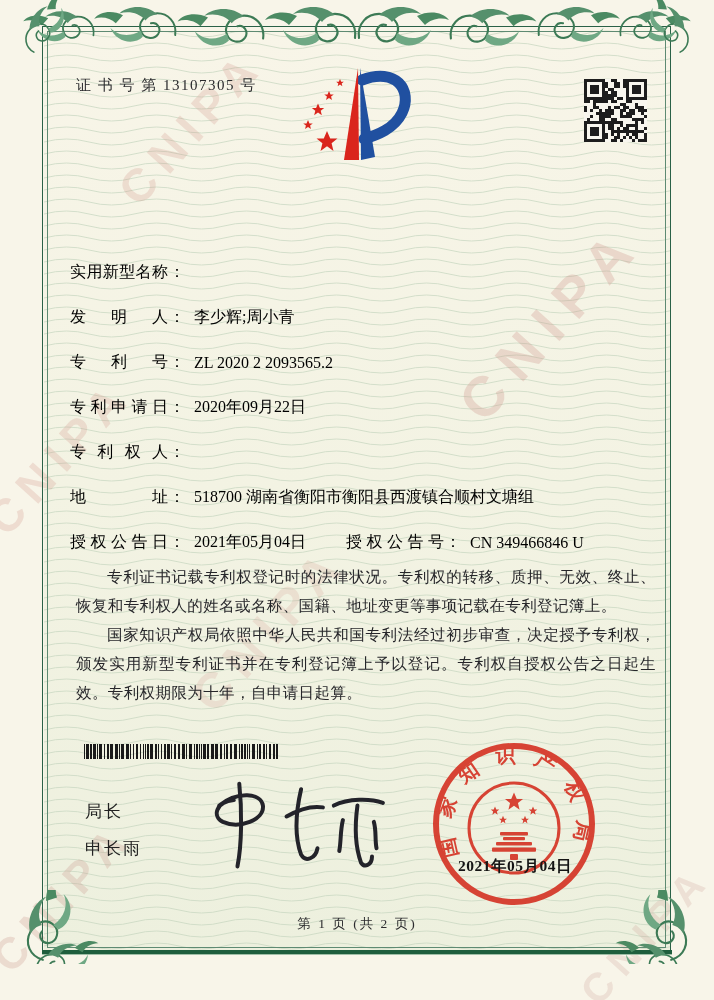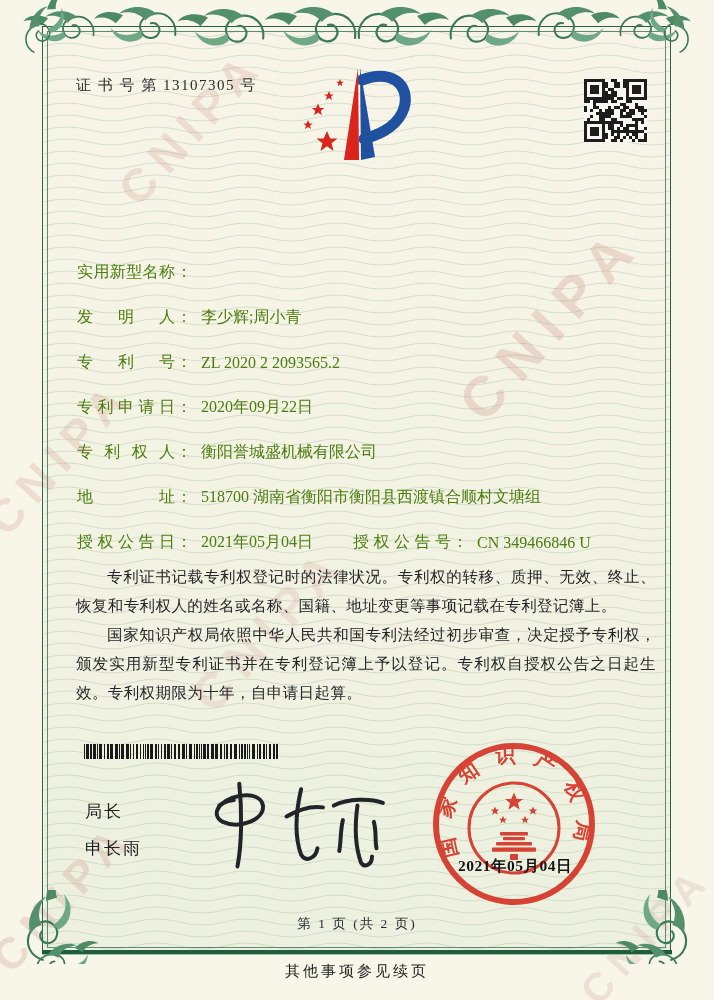--- a/index.html
+++ b/index.html
@@ -30,21 +30,21 @@
 
   
   .cert-no{position:absolute;left:76px;top:76px;font-size:15px;letter-spacing:1.5px;color:#2b2b2e;}
   .qr{position:absolute;left:584px;top:79px;width:63px;height:63px;background:#f8f6ee;}
   .qr i{position:absolute;width:3px;height:3px;background:#1d1d1d;}
   .logo{position:absolute;left:296px;top:66px;width:136px;height:102px;}
   .title{position:absolute;left:0;top:170px;width:714px;text-align:center;
          font-size:35px;font-weight:bold;letter-spacing:10px;color:#17171a;}
 
   
-  .fields{position:absolute;left:77px;top:250px;right:60px;color:#4d7c0f;}
+  .fields{position:absolute;left:70px;top:250px;right:60px;color:#000000;}
   .frow{height:45px;display:flex;align-items:center;}
   .flabel{display:inline-block;width:98px;text-align:justify;text-align-last:justify;font-size:16px;}
   .fcolon{font-size:16px;margin-left:1px;}
   .fvalue{font-size:16px;margin-left:9px;white-space:nowrap;}
   .fgroup2{display:flex;align-items:center;margin-left:40px;}
 
   
   .paras{position:absolute;left:76px;right:58px;top:562px;color:#26262a;}
   .paras p{margin:0;font-size:15.5px;line-height:29px;text-indent:2em;letter-spacing:.4px;text-align:justify;}
 
@@ -416,21 +416,20 @@
       <span class="fvalue">ZL 2020 2 2093565.2</span>
     </div>
     <div class="frow">
       <span class="flabel">专利申请日</span>
         <span class="fcolon">：</span>
       <span class="fvalue">2020年09月22日</span>
     </div>
     <div class="frow">
       <span class="flabel">专利权人</span>
         <span class="fcolon">：</span>
-      <span class="fvalue">衡阳誉城盛机械有限公司</span>
     </div>
     <div class="frow">
       <span class="flabel">地址</span>
         <span class="fcolon">：</span>
       <span class="fvalue">518700 湖南省衡阳市衡阳县西渡镇合顺村文塘组</span>
     </div>
     <div class="frow">
       <span class="flabel">授权公告日</span>
         <span class="fcolon">：</span>
       <span class="fvalue">2021年05月04日</span>
@@ -482,15 +481,14 @@
         <rect x="-11" y="13" width="22" height="3.2" rx="1"></rect>
         <rect x="-18" y="18" width="36" height="3.4" rx="1"></rect>
         <rect x="-22" y="23.5" width="44" height="4.2" rx="1"></rect>
         <rect x="-4" y="30" width="8" height="6" rx="1"></rect>
       </g>
     </g>
   </svg>
   <div class="seal-date">2021年05月04日</div>
 
   <div class="page-info">第 1 页 (共 2 页)</div>
-  <div class="note">其他事项参见续页</div>
 
 </div>
 
 </body></html>

